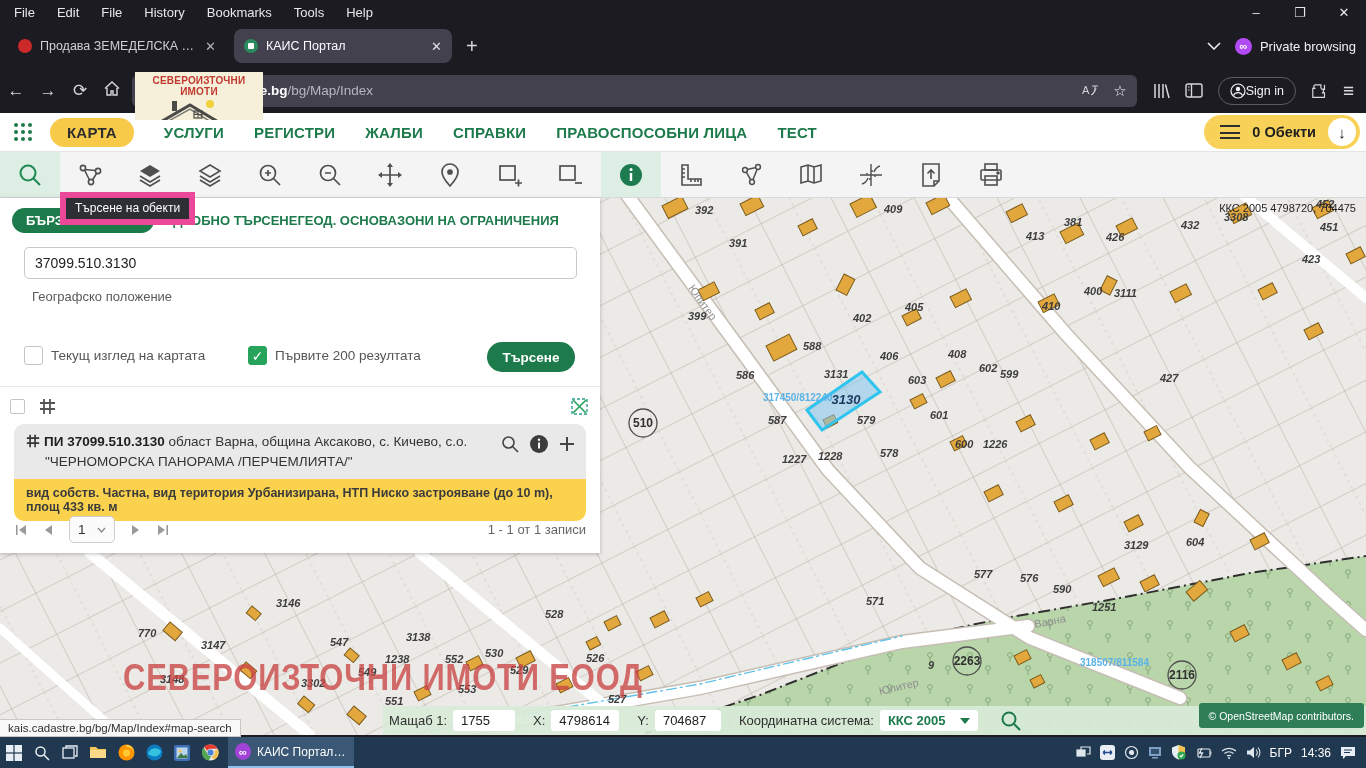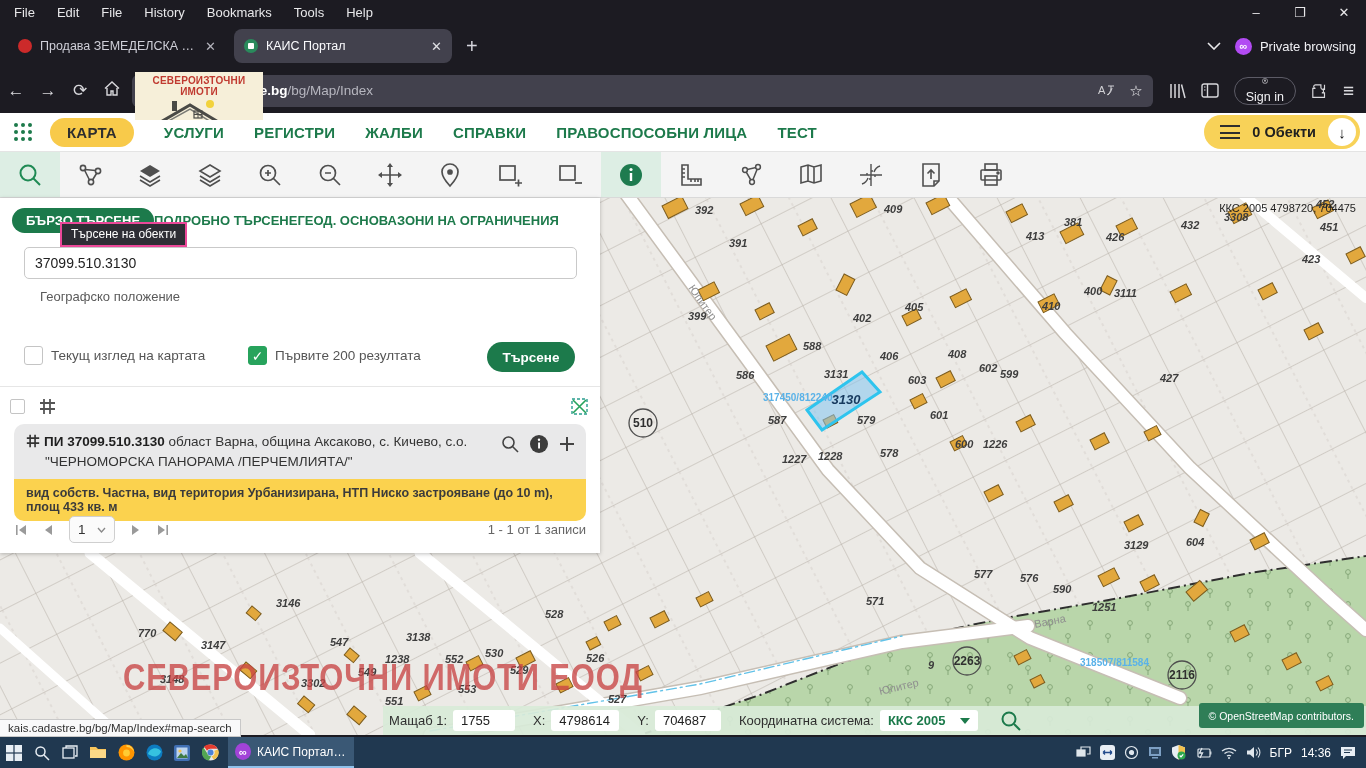--- a/index.html
+++ b/index.html
@@ -33,21 +33,21 @@
             display:flex; align-items:center; color:#d8d8dc; }
   .navbtn { width:32px; text-align:center; font-size:17px; }
   #urlfield { height:32px; background:#42414d; border-radius:6px; flex:1; margin-left:4px;
               display:flex; align-items:center; padding:0 10px; font-size:13.5px; color:#f4f4f6; }
   #urlfield .dim { color:#b6b6bf; }
   #urlfield b { color:#ffffff; }
   #url-left-ic { display:flex; gap:8px; margin-right:9px; opacity:.9; }
   #url-right-ic { margin-left:auto; display:flex; gap:14px; align-items:center; opacity:.95; }
   #chrome-right { display:flex; align-items:center; gap:15px; padding:0 12px 0 16px; }
   #signin { border:1px solid #5c5b66; border-radius:15px; height:28px; display:flex; align-items:center;
-            gap:6px; padding:0 11px; font-size:12.5px; color:#f2f2f5;flex-direction:column; }
+            padding:0 11px; font-size:12.5px; color:#f2f2f5; }
 
   
   #sitenav { position:absolute; top:113px; left:0; width:1366px; height:39px; background:#ffffff;
              border-bottom:1px solid #e4e4e4; display:flex; align-items:center; }
   #appgrid { margin-left:12px; margin-right:8px; }
   .navitem { color:#1d7a4b; font-weight:bold; font-size:15px; margin-left:30px; letter-spacing:.2px; }
   #nav-karta { background:#f8ca4a; color:#2e2e2e; border-radius:17px; padding:6px 17px; margin-left:6px; }
   #objects-pill { position:absolute; right:6px; top:2px; height:34px; background:#f8d258; border-radius:17px;
                   display:flex; align-items:center; gap:12px; padding:0 4px 0 16px; }
   #objects-pill .burger { width:20px; height:14px; border-top:2.5px solid #2e2e2e; border-bottom:2.5px solid #2e2e2e; position:relative; }
@@ -58,21 +58,21 @@
   
   #maptools { position:absolute; top:152px; left:0; width:1366px; height:46px; background:#f4f4f4;
               border-bottom:1px solid #d9d9d9; display:flex; }
   .toolcell { width:60px; height:45px; display:flex; align-items:center; justify-content:center; }
   .toolcell.active { background:#ddeee4; }
   #tools-right { margin-left:1px; display:flex; }
   .toolcell svg { display:block; }
 
   
   #tooltip { position:absolute; left:60px; top:192px; background:#2e2e35; color:#fff; font-size:12px;
-             padding:3px 9px 4px; z-index:60; border:2px solid #ec4899;margin-top:30px; }
+             padding:3px 9px 4px; z-index:60; border:6px solid #ec4899; }
 
   
   #logo-wm { position:absolute; left:135px; top:72px; width:128px; height:48px; background:#f6efd9;
              z-index:50; overflow:hidden; text-align:center; }
   #logo-wm .t { color:#c03a30; font-weight:bold; font-size:10px; letter-spacing:.2px; padding-top:3px; }
 
   
   #map-wrap { position:absolute; top:198px; left:0; width:1366px; height:537px; background:#eceae6; }
   #map-svg text { font-family:"Liberation Sans",sans-serif; }
   .ml-p   { font-size:11px; font-style:italic; font-weight:bold; fill:#3d3d3d; }
@@ -85,21 +85,21 @@
   .ml-wm  { font-size:37px; font-weight:bold; fill:rgba(200,68,68,0.78); letter-spacing:1px; }
 
   
   #panel { position:absolute; top:198px; left:0; width:600px; height:355px; background:#ffffff;
            box-shadow:0 1px 4px rgba(0,0,0,.25); }
   #panel-tabs { display:flex; align-items:center; padding:10px 0 0 12px; }
   .ptab { color:#1d7a4b; font-weight:bold; font-size:13px; }
   .ptab.active { background:#1c7a4b; color:#fff; border-radius:14px; padding:5px 14px; }
   #query-input { position:absolute; left:24px; top:49px; width:553px; height:32px; border:1px solid #c9c9c9;
                  border-radius:5px; font-size:14px; padding:0 10px; color:#222; font-family:inherit; }
-  #geo-label { position:absolute; left:40px; top:91px; font-size:13px; color:#5a5a5a; }
+  #geo-label { position:absolute; left:32px; top:91px; font-size:13px; color:#5a5a5a; }
   #geo-select { position:absolute; left:24px; top:106px; width:553px; height:30px; border:1px solid #c9c9c9;
                 border-radius:4px; display:flex; align-items:center; font-size:14px; color:#333; padding-left:10px; }
   #geo-select .arrow-box { margin-left:auto; width:26px; height:28px; background:#d8d8d8; border-left:1px solid #c9c9c9;
                 display:flex; align-items:center; justify-content:center; border-radius:0 3px 3px 0; }
   .tri-down { width:0; height:0; border-left:5px solid transparent; border-right:5px solid transparent; border-top:6px solid #333; }
   .cbrow { position:absolute; top:148px; display:flex; align-items:center; gap:8px; font-size:13.5px; color:#555; }
   .cb { width:19px; height:19px; border:1px solid #c4c4c4; border-radius:3px; background:#fff; }
   .cb.checked { background:#27a35c; border-color:#27a35c; color:#fff; font-size:14px; text-align:center; line-height:18px; }
   #search-btn { position:absolute; left:487px; top:144px; width:88px; height:30px; background:#1c7a4b; color:#fff;
                 border:none; border-radius:16px; font-weight:bold; font-size:13.5px; font-family:inherit; }

